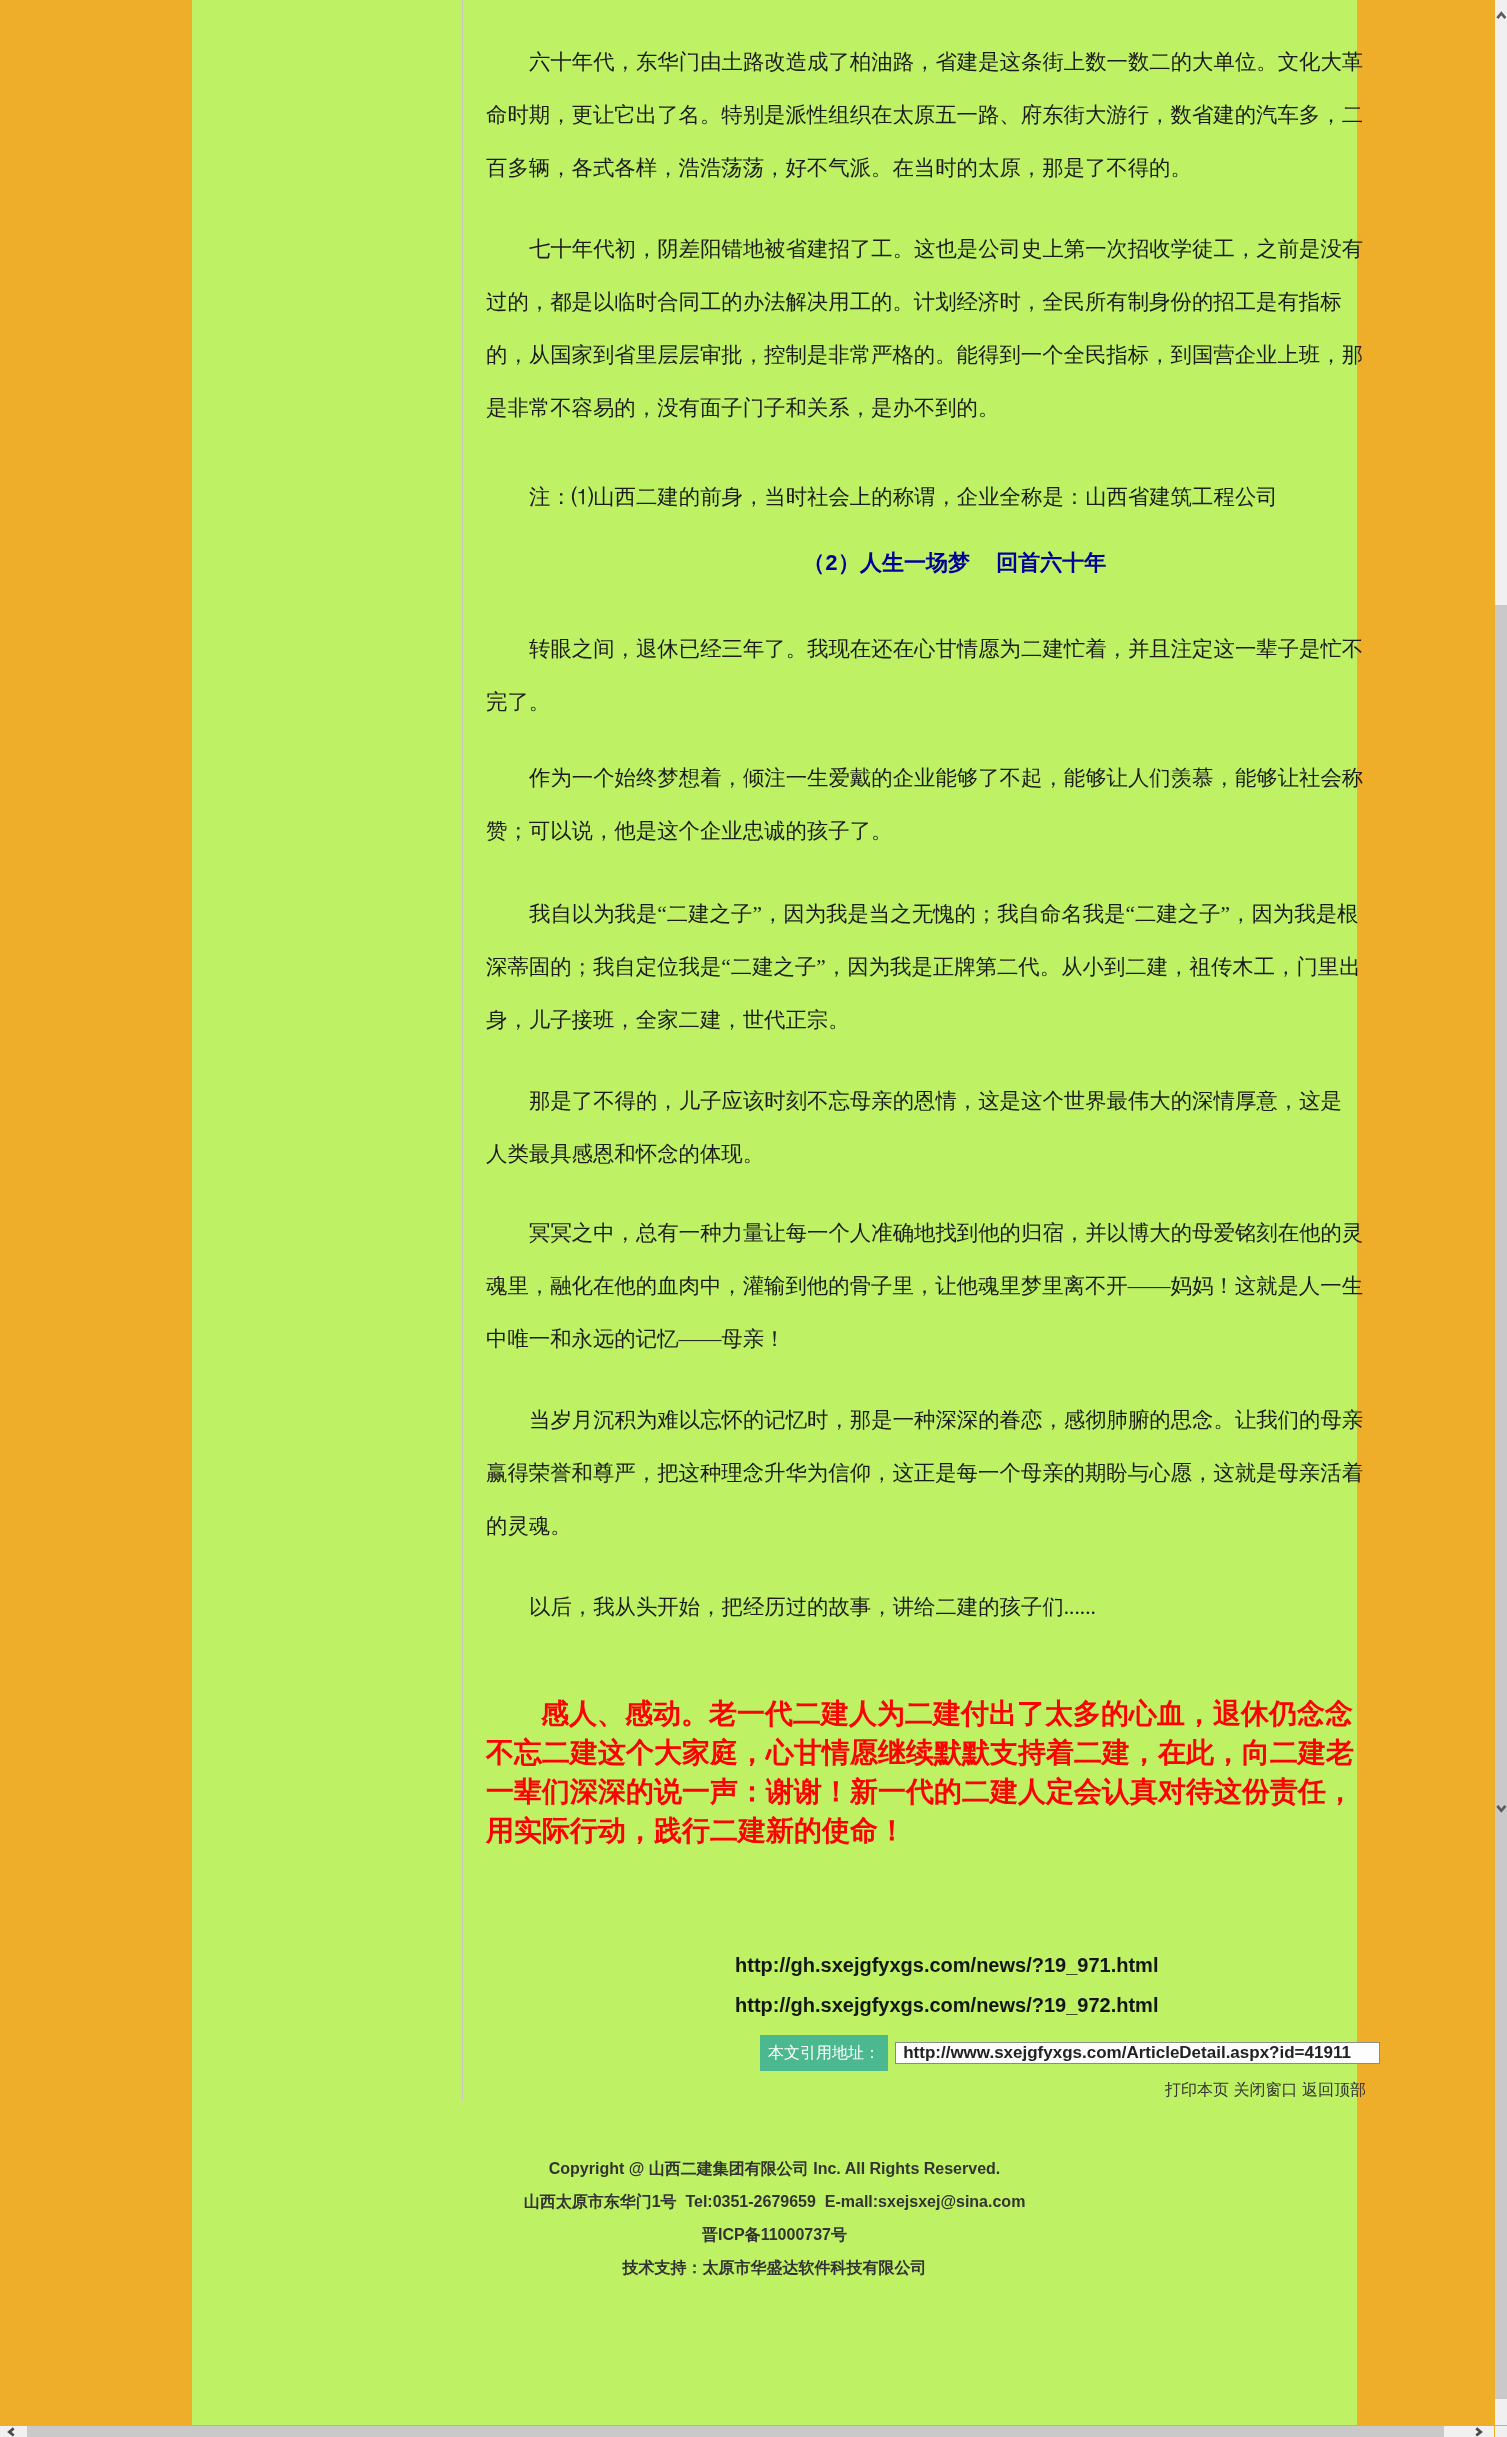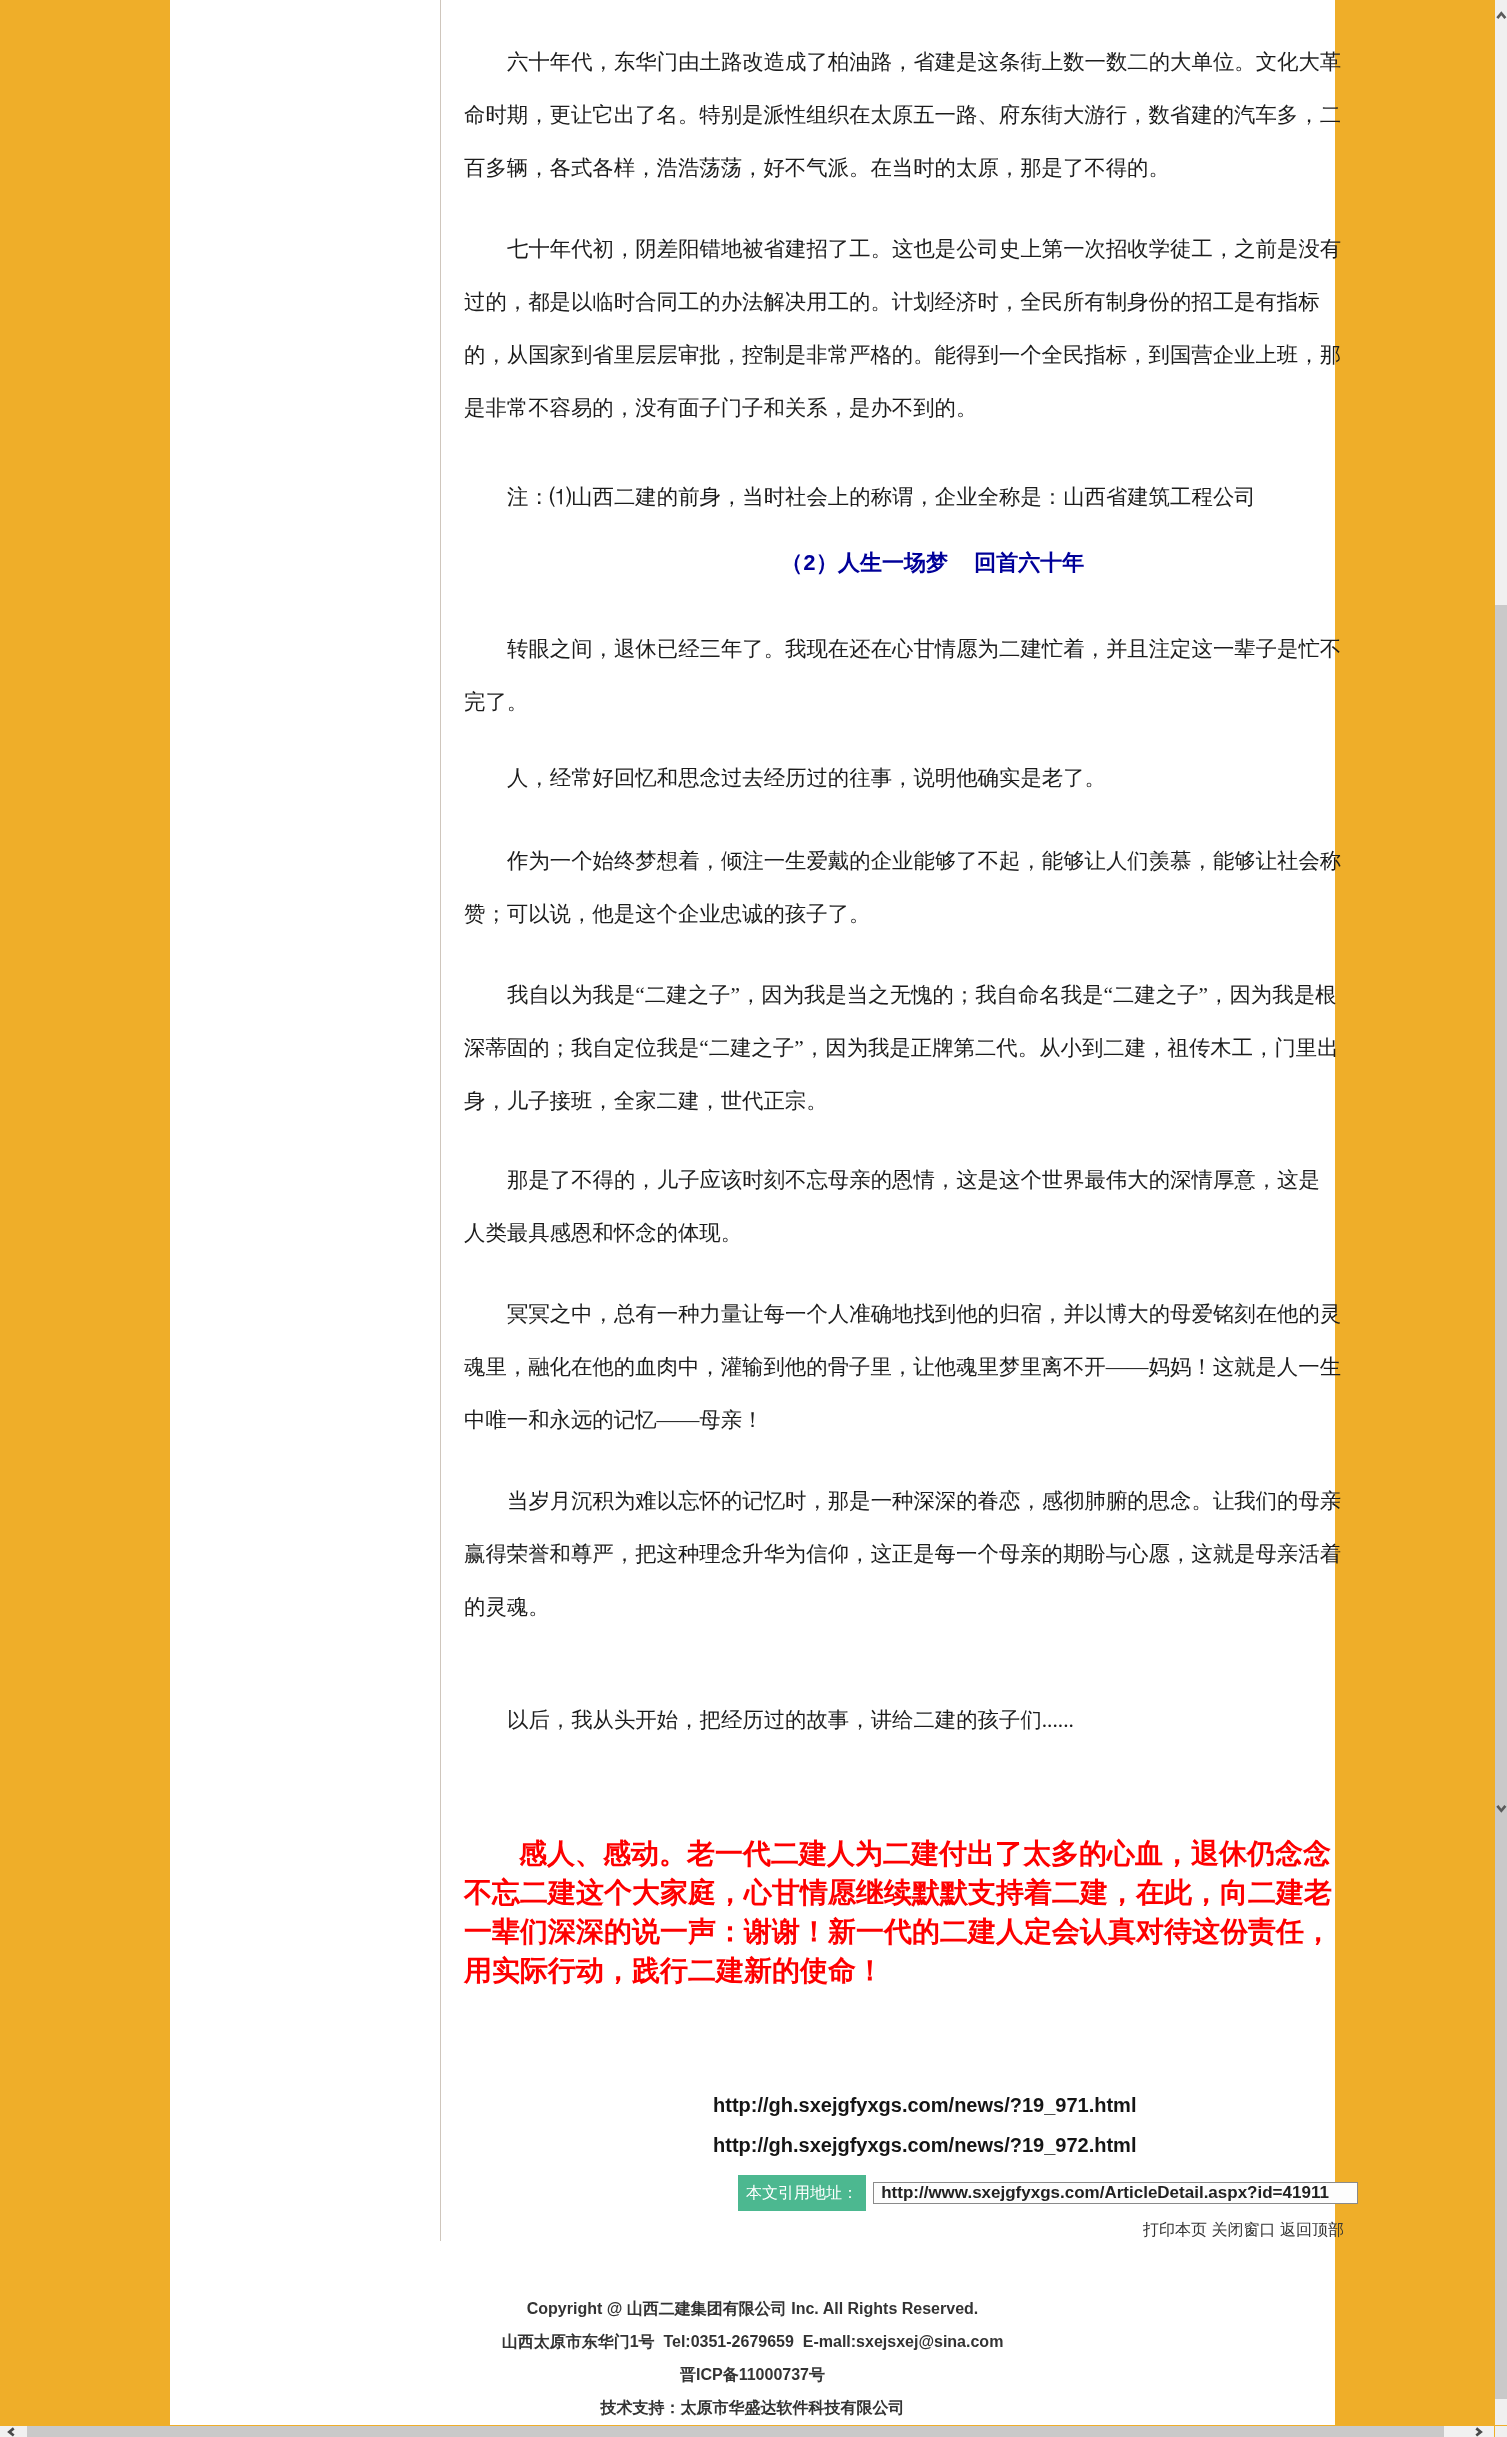--- a/index.html
+++ b/index.html
@@ -3,22 +3,22 @@
 <meta charset="utf-8">
 <style>
   html,body{margin:0;padding:0;}
   body{
     width:1508px;height:2438px;position:relative;overflow:hidden;
     background:#EFAE29;
     font-family:"Liberation Serif","DejaVu Serif",serif;
   }
   
   .page{
-    position:absolute;left:170px;top:0;width:1165px;height:2425px;
-    background:#ffffff;
+    position:absolute;left:192px;top:0;width:1165px;height:2425px;
+    background:#bef264;
   }
   
   .article{
     margin-left:270px;width:984px;box-sizing:border-box;
     border-left:0.9px solid #CFC6BC;
     padding:36px 23px 0 23px;
   }
   .para{margin-top:28px;}
   .para:nth-child(1){margin-top:0;}
   .para:nth-child(3){margin-top:36px;}
@@ -108,23 +108,20 @@
           <div class="line">注：⑴山西二建的前身，当时社会上的称谓，企业全称是：山西省建筑工程公司</div>
         </div>
         <div class="para para-heading">
           <div class="line">（2）人生一场梦  回首六十年</div>
         </div>
         <div class="para">
           <div class="line">转眼之间，退休已经三年了。我现在还在心甘情愿为二建忙着，并且注定这一辈子是忙不</div>
           <div class="line">完了。</div>
         </div>
         <div class="para">
-          <div class="line">人，经常好回忆和思念过去经历过的往事，说明他确实是老了。</div>
-        </div>
-        <div class="para">
           <div class="line">作为一个始终梦想着，倾注一生爱戴的企业能够了不起，能够让人们羡慕，能够让社会称</div>
           <div class="line">赞；可以说，他是这个企业忠诚的孩子了。</div>
         </div>
         <div class="para">
           <div class="line">我自以为我是“二建之子”，因为我是当之无愧的；我自命名我是“二建之子”，因为我是根</div>
           <div class="line">深蒂固的；我自定位我是“二建之子”，因为我是正牌第二代。从小到二建，祖传木工，门里出</div>
           <div class="line">身，儿子接班，全家二建，世代正宗。</div>
         </div>
         <div class="para">
           <div class="line">那是了不得的，儿子应该时刻不忘母亲的恩情，这是这个世界最伟大的深情厚意，这是</div>

